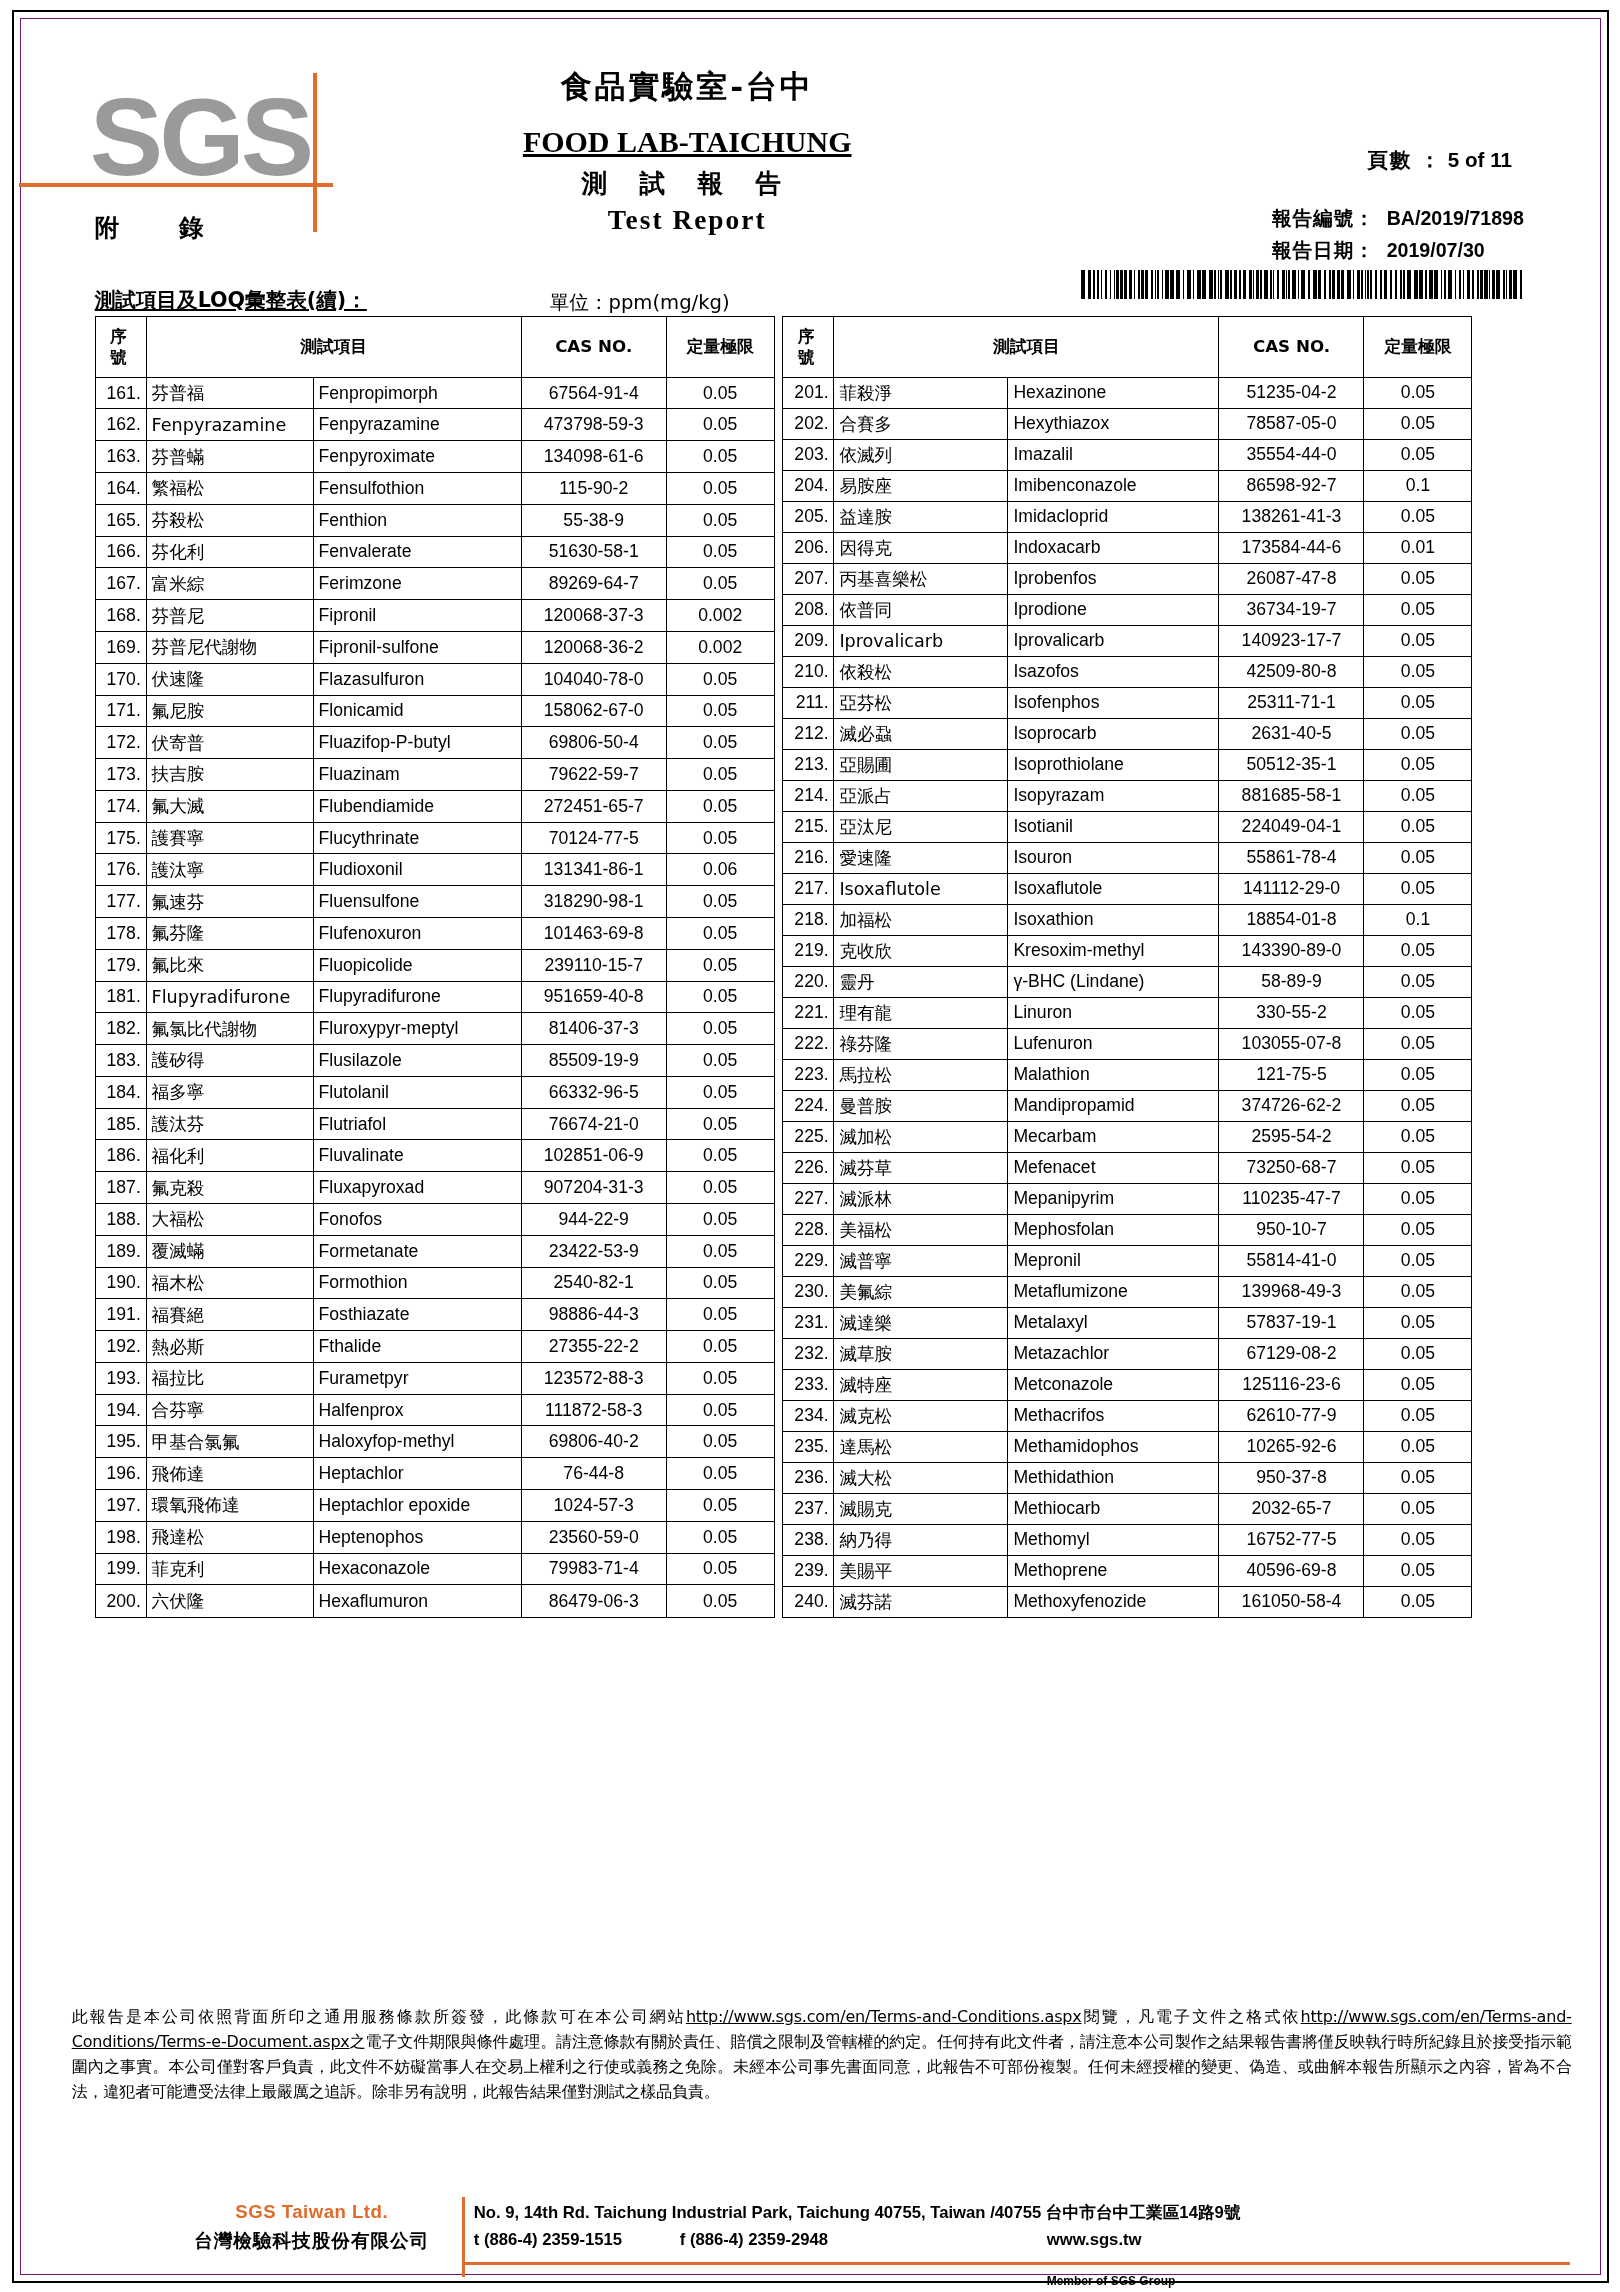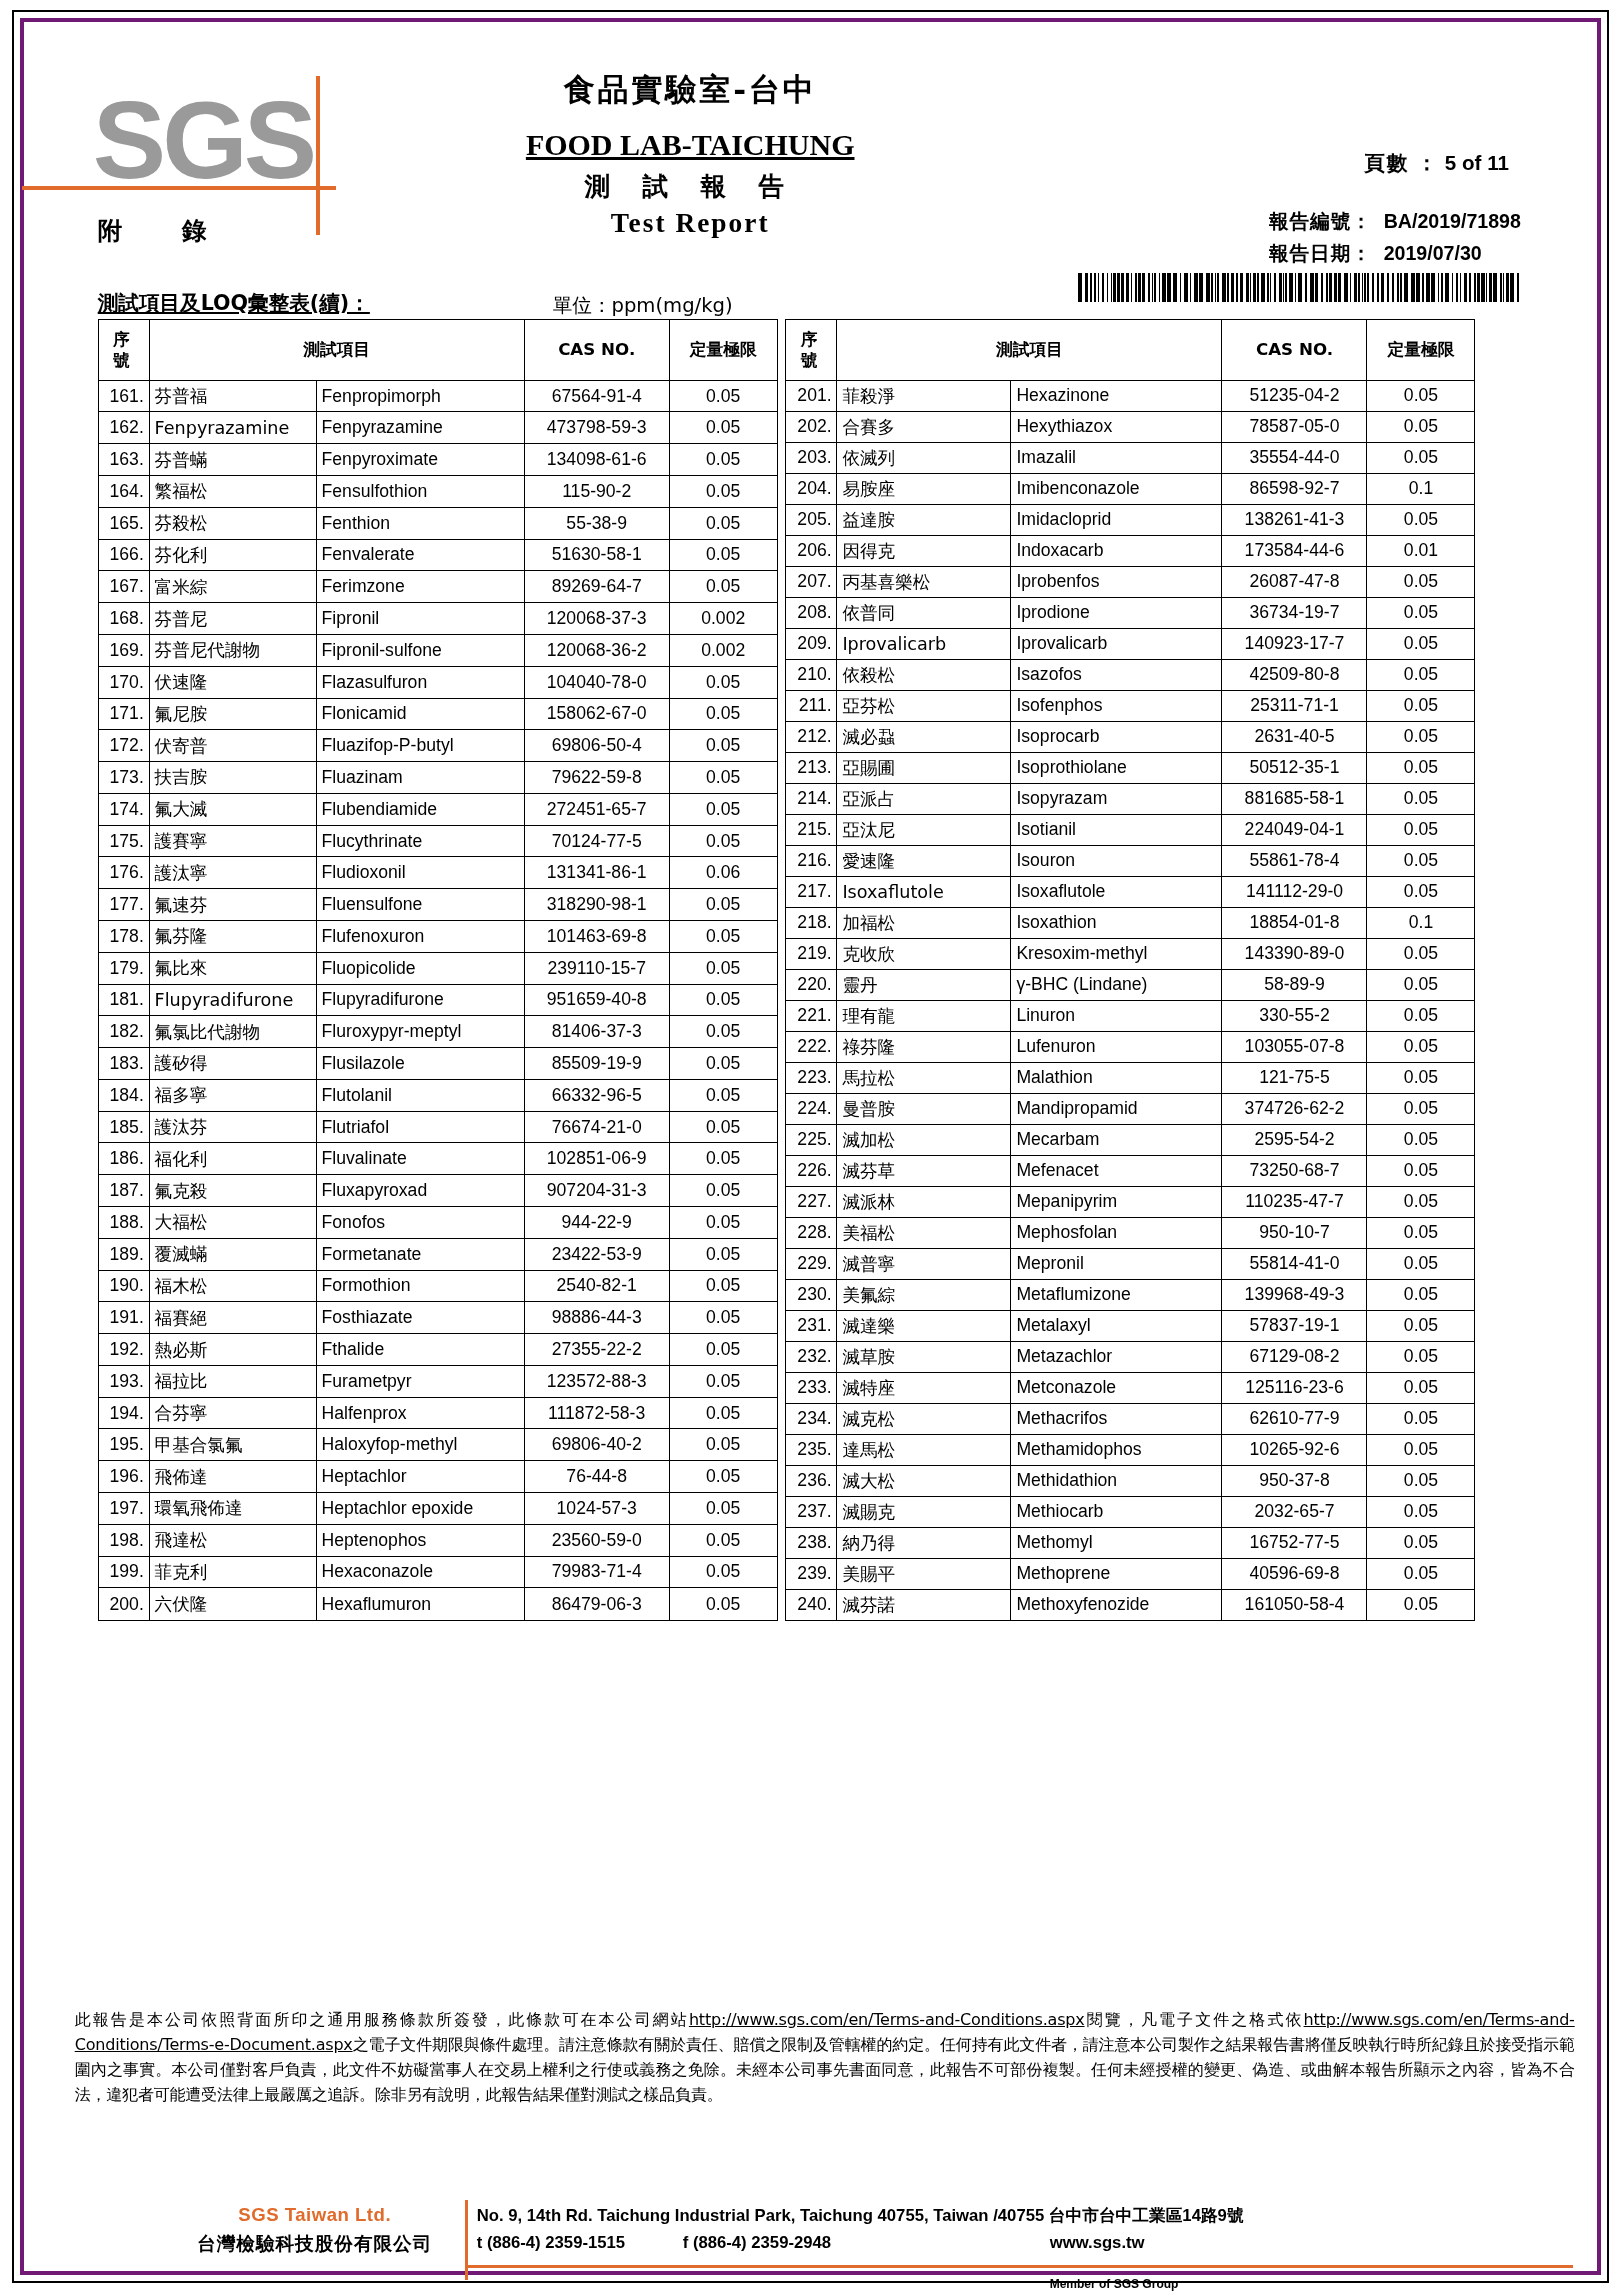--- a/index.html
+++ b/index.html
@@ -15,21 +15,21 @@
   .page {
     position: absolute;
     left: 11.8px; top: 9.8px;
     width: 1597px; height: 2273px;
     border: 2px solid #000;
     padding: 0;
   }
   .inner {
     position: absolute;
     left: 5.9px; top: 5.9px; right: 5.9px; bottom: 5.9px;
-    border: 4px solid #701a75;
+    border: 1px solid #701a75;
   }
 
   
   .header { position: relative; height: 225px; }
 
   .logo-wrap { position: absolute; left: 69px; top: 54px; width: 265px; height: 137px; }
   .logo-text {
     font-family: "Liberation Sans", sans-serif;
     font-weight: bold;
     font-size: 110px;
@@ -356,21 +356,21 @@
               <td class="c-no">172.</td>
               <td class="c-cn">伏寄普</td>
               <td class="c-en">Fluazifop-P-butyl</td>
               <td class="c-cas">69806-50-4</td>
               <td class="c-loq">0.05</td>
             </tr>
             <tr>
               <td class="c-no">173.</td>
               <td class="c-cn">扶吉胺</td>
               <td class="c-en">Fluazinam</td>
-              <td class="c-cas">79622-59-8</td>
+              <td class="c-cas">79622-59-7</td>
               <td class="c-loq">0.05</td>
             </tr>
             <tr>
               <td class="c-no">174.</td>
               <td class="c-cn">氟大滅</td>
               <td class="c-en">Flubendiamide</td>
               <td class="c-cas">272451-65-7</td>
               <td class="c-loq">0.05</td>
             </tr>
             <tr>

